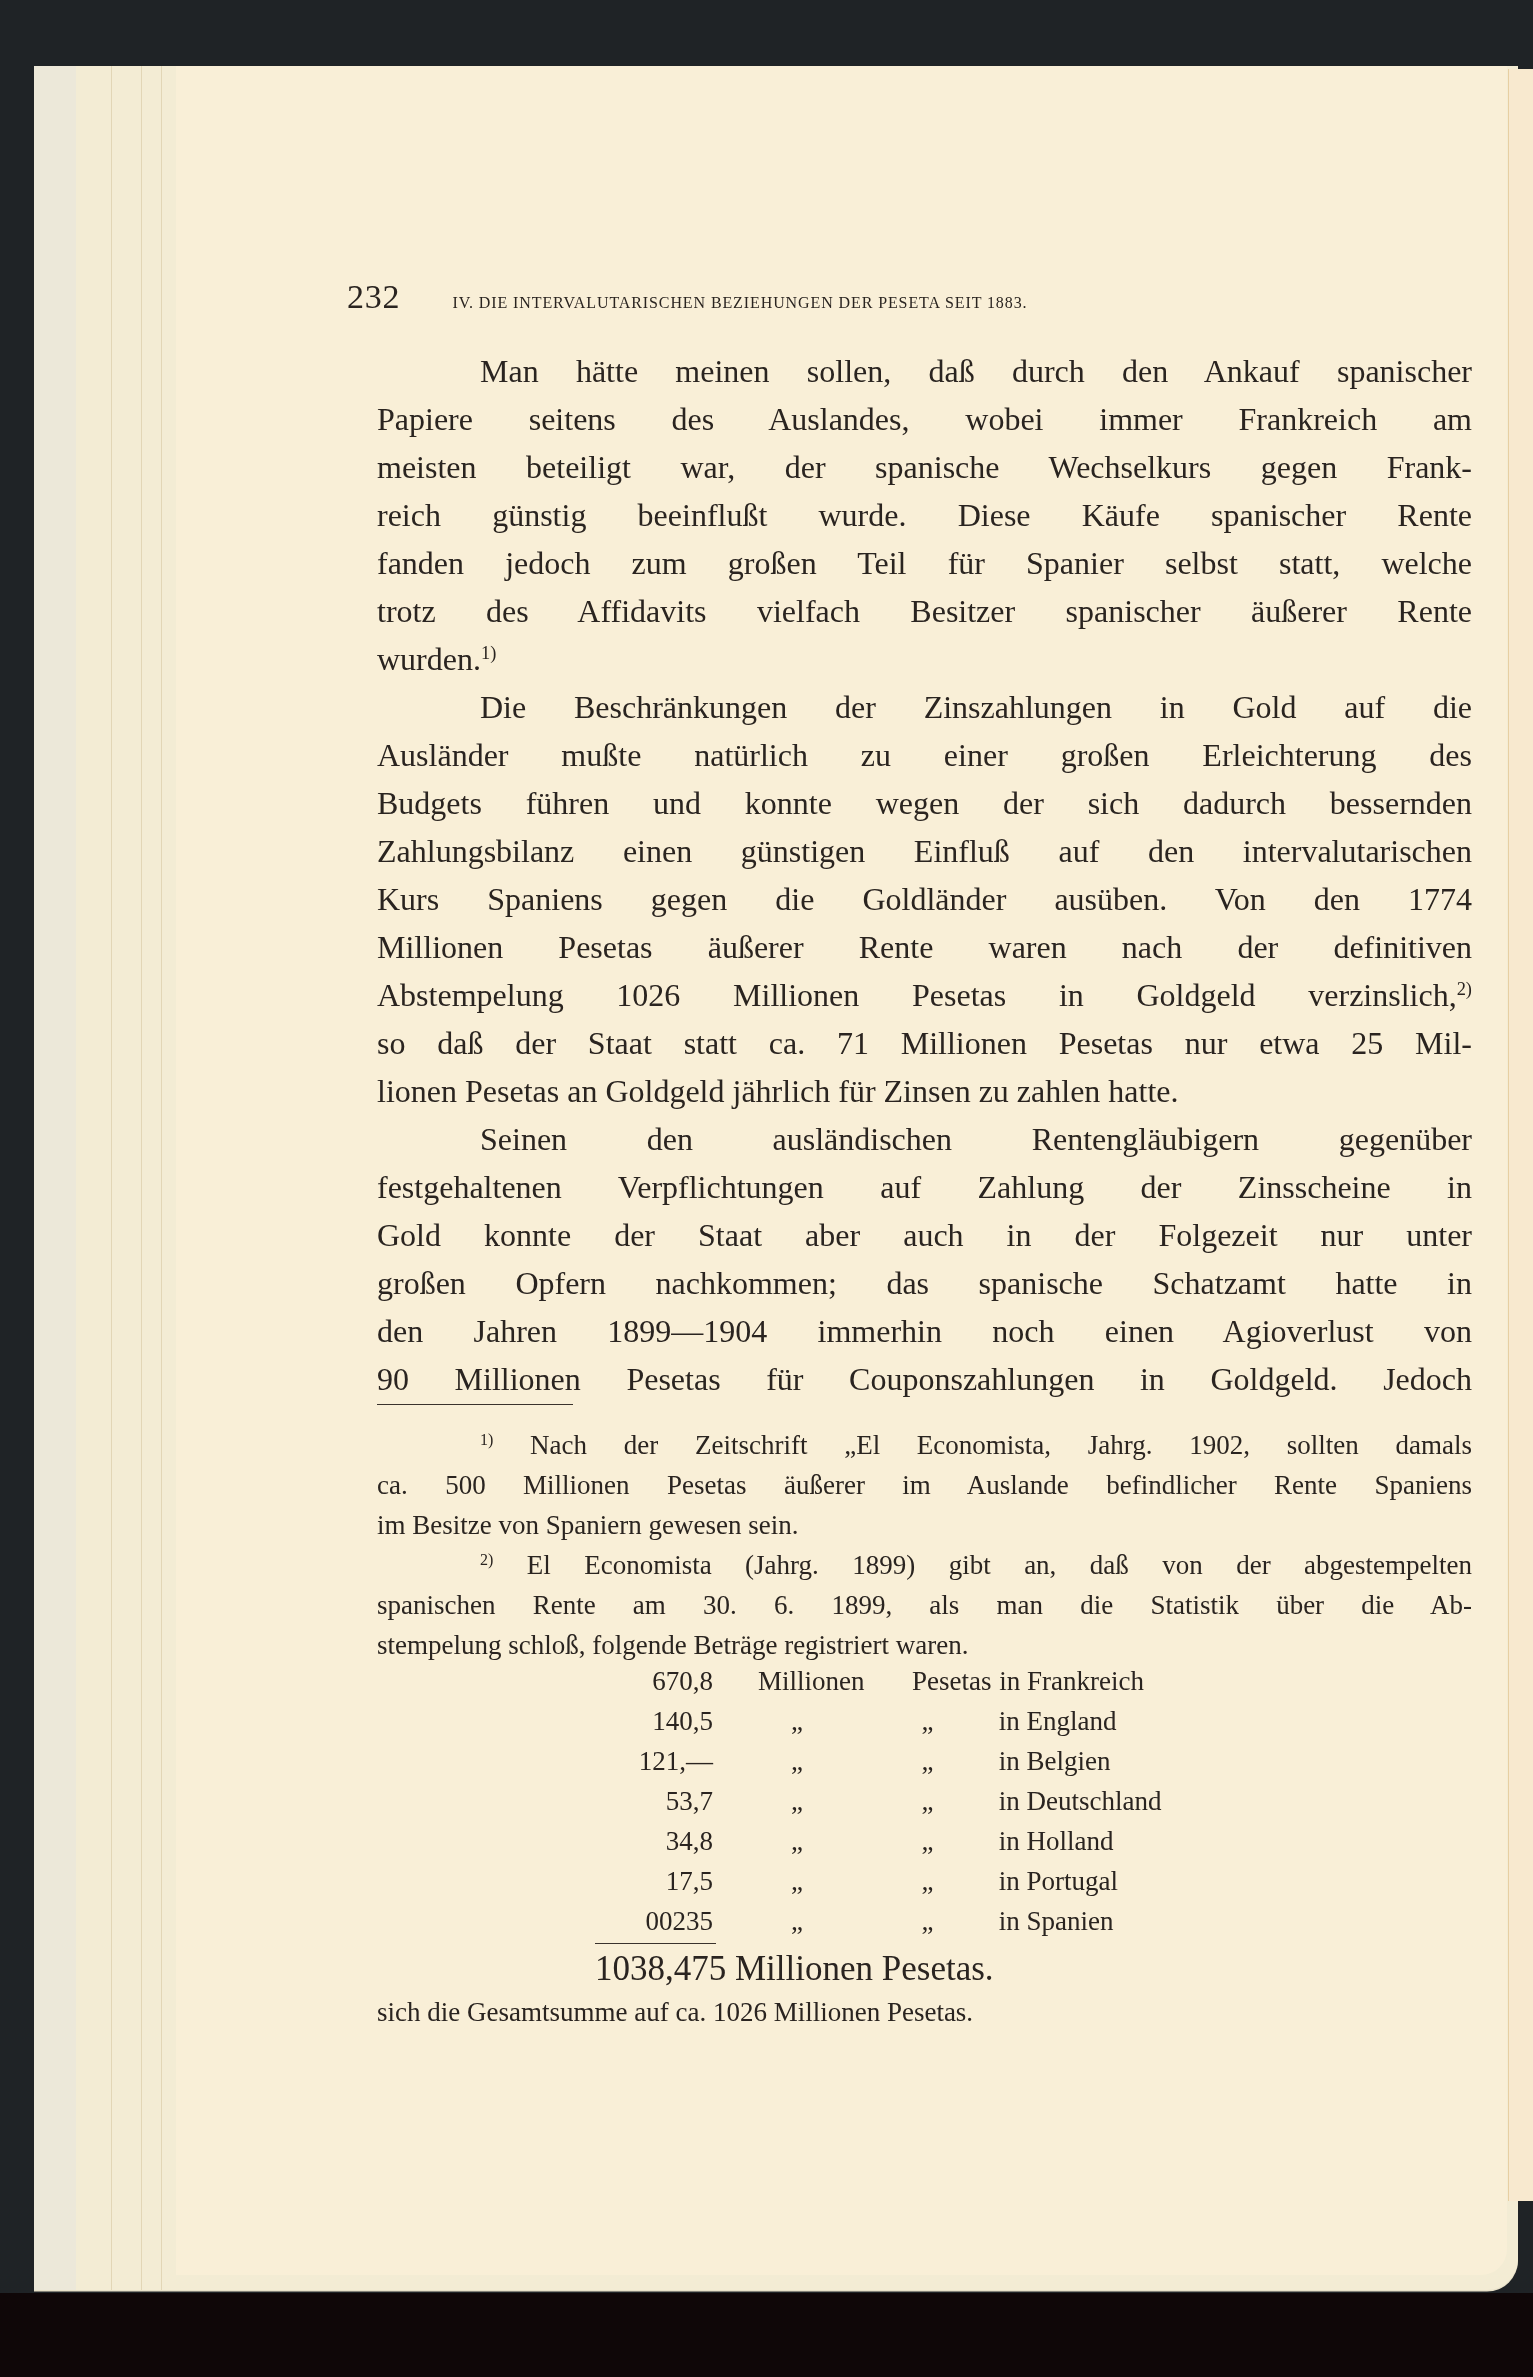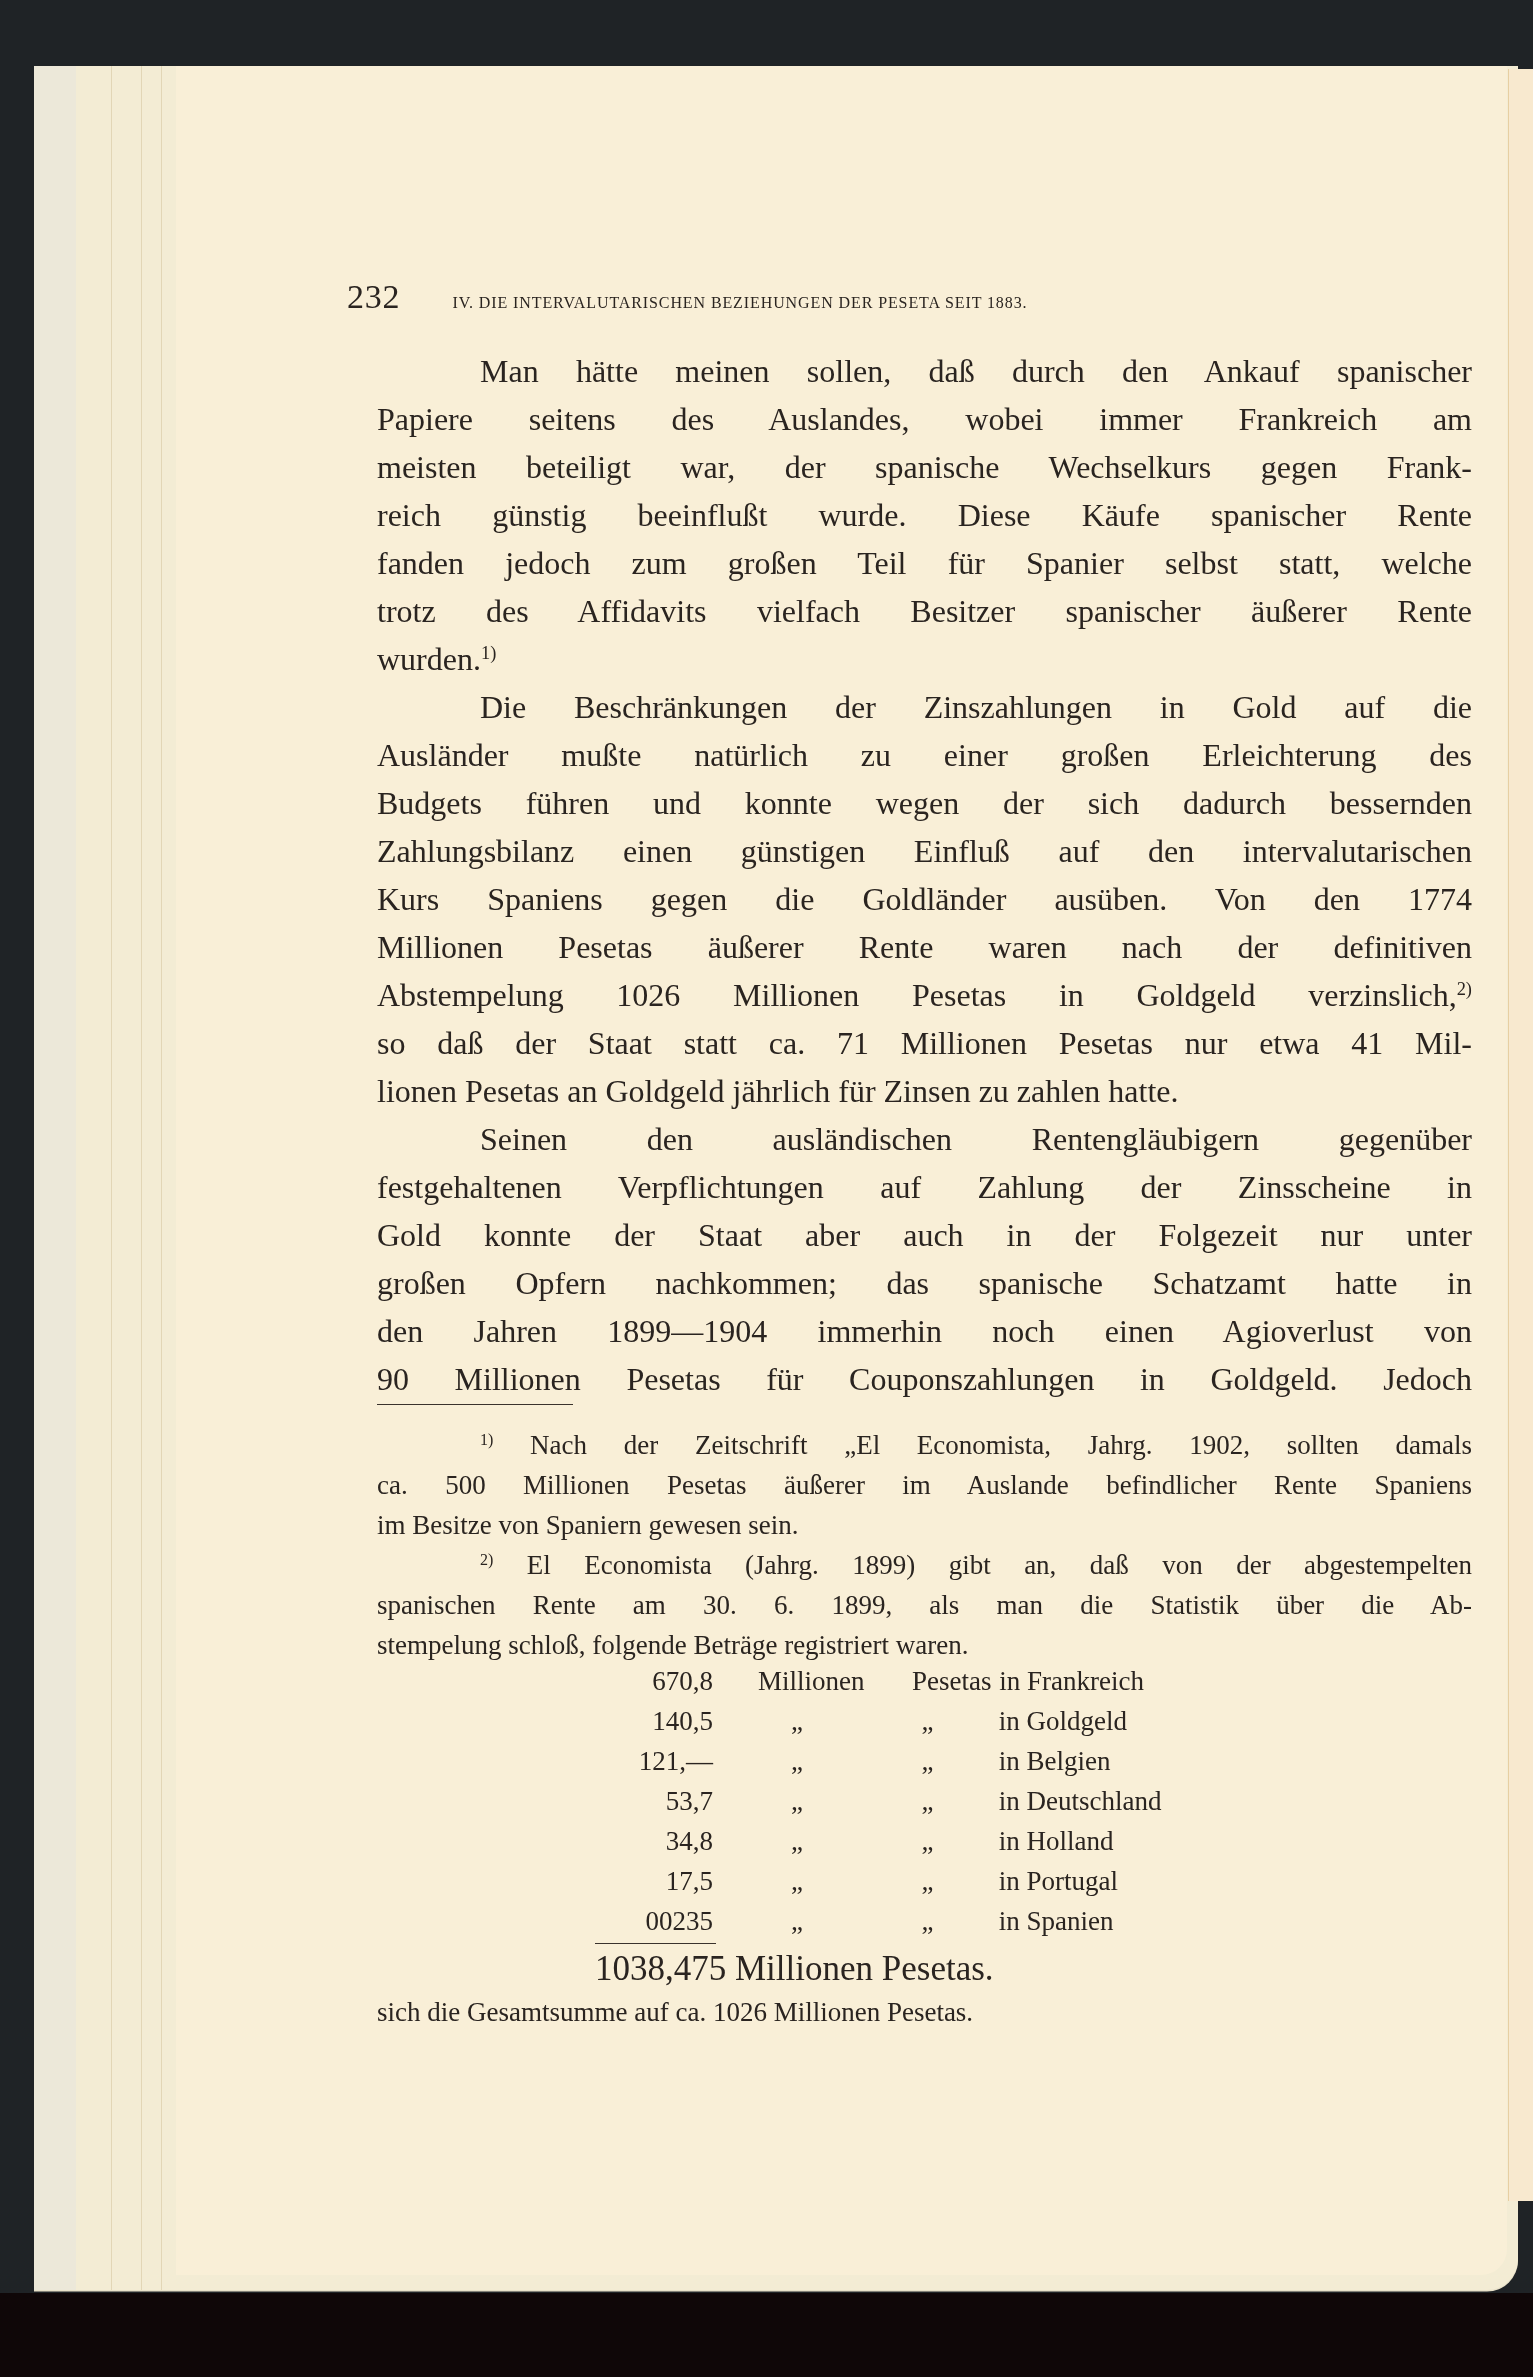--- a/index.html
+++ b/index.html
@@ -122,21 +122,21 @@
     <span class="ln last"><span>wurden.</span><sup class="fn">1)</sup></span>
   </p>
   <p>
     <span class="ln first">Die Beschränkungen der Zinszahlungen in Gold auf die</span>
     <span class="ln">Ausländer mußte natürlich zu einer großen Erleichterung des</span>
     <span class="ln">Budgets führen und konnte wegen der sich dadurch bessernden</span>
     <span class="ln">Zahlungsbilanz einen günstigen Einfluß auf den intervalutarischen</span>
     <span class="ln">Kurs Spaniens gegen die Goldländer ausüben. Von den 1774</span>
     <span class="ln">Millionen Pesetas äußerer Rente waren nach der definitiven</span>
     <span class="ln"><span>Abstempelung 1026 Millionen Pesetas in Goldgeld verzinslich,</span><sup class="fn">2)</sup></span>
-    <span class="ln">so daß der Staat statt ca. 71 Millionen Pesetas nur etwa 41 Mil-</span>
+    <span class="ln">so daß der Staat statt ca. 71 Millionen Pesetas nur etwa 25 Mil-</span>
     <span class="ln last">lionen Pesetas an Goldgeld jährlich für Zinsen zu zahlen hatte.</span>
   </p>
   <p>
     <span class="ln first">Seinen den ausländischen Rentengläubigern gegenüber</span>
     <span class="ln">festgehaltenen Verpflichtungen auf Zahlung der Zinsscheine in</span>
     <span class="ln">Gold konnte der Staat aber auch in der Folgezeit nur unter</span>
     <span class="ln">großen Opfern nachkommen; das spanische Schatzamt hatte in</span>
     <span class="ln">den Jahren 1899—1904 immerhin noch einen Agioverlust von</span>
     <span class="ln">90 Millionen Pesetas für Couponszahlungen in Goldgeld. Jedoch</span>
   </p>
@@ -161,21 +161,21 @@
   <div class="row first">
     <span class="c-amount">670,8</span>
     <span class="c-unit">Millionen</span>
     <span class="c-cur">Pesetas</span>
     <span class="c-country">in Frankreich</span>
   </div>
   <div class="row">
     <span class="c-amount">140,5</span>
     <span class="c-unit">„</span>
     <span class="c-cur">„</span>
-    <span class="c-country">in Goldgeld</span>
+    <span class="c-country">in England</span>
   </div>
   <div class="row">
     <span class="c-amount">121,—</span>
     <span class="c-unit">„</span>
     <span class="c-cur">„</span>
     <span class="c-country">in Belgien</span>
   </div>
   <div class="row">
     <span class="c-amount">53,7</span>
     <span class="c-unit">„</span>

